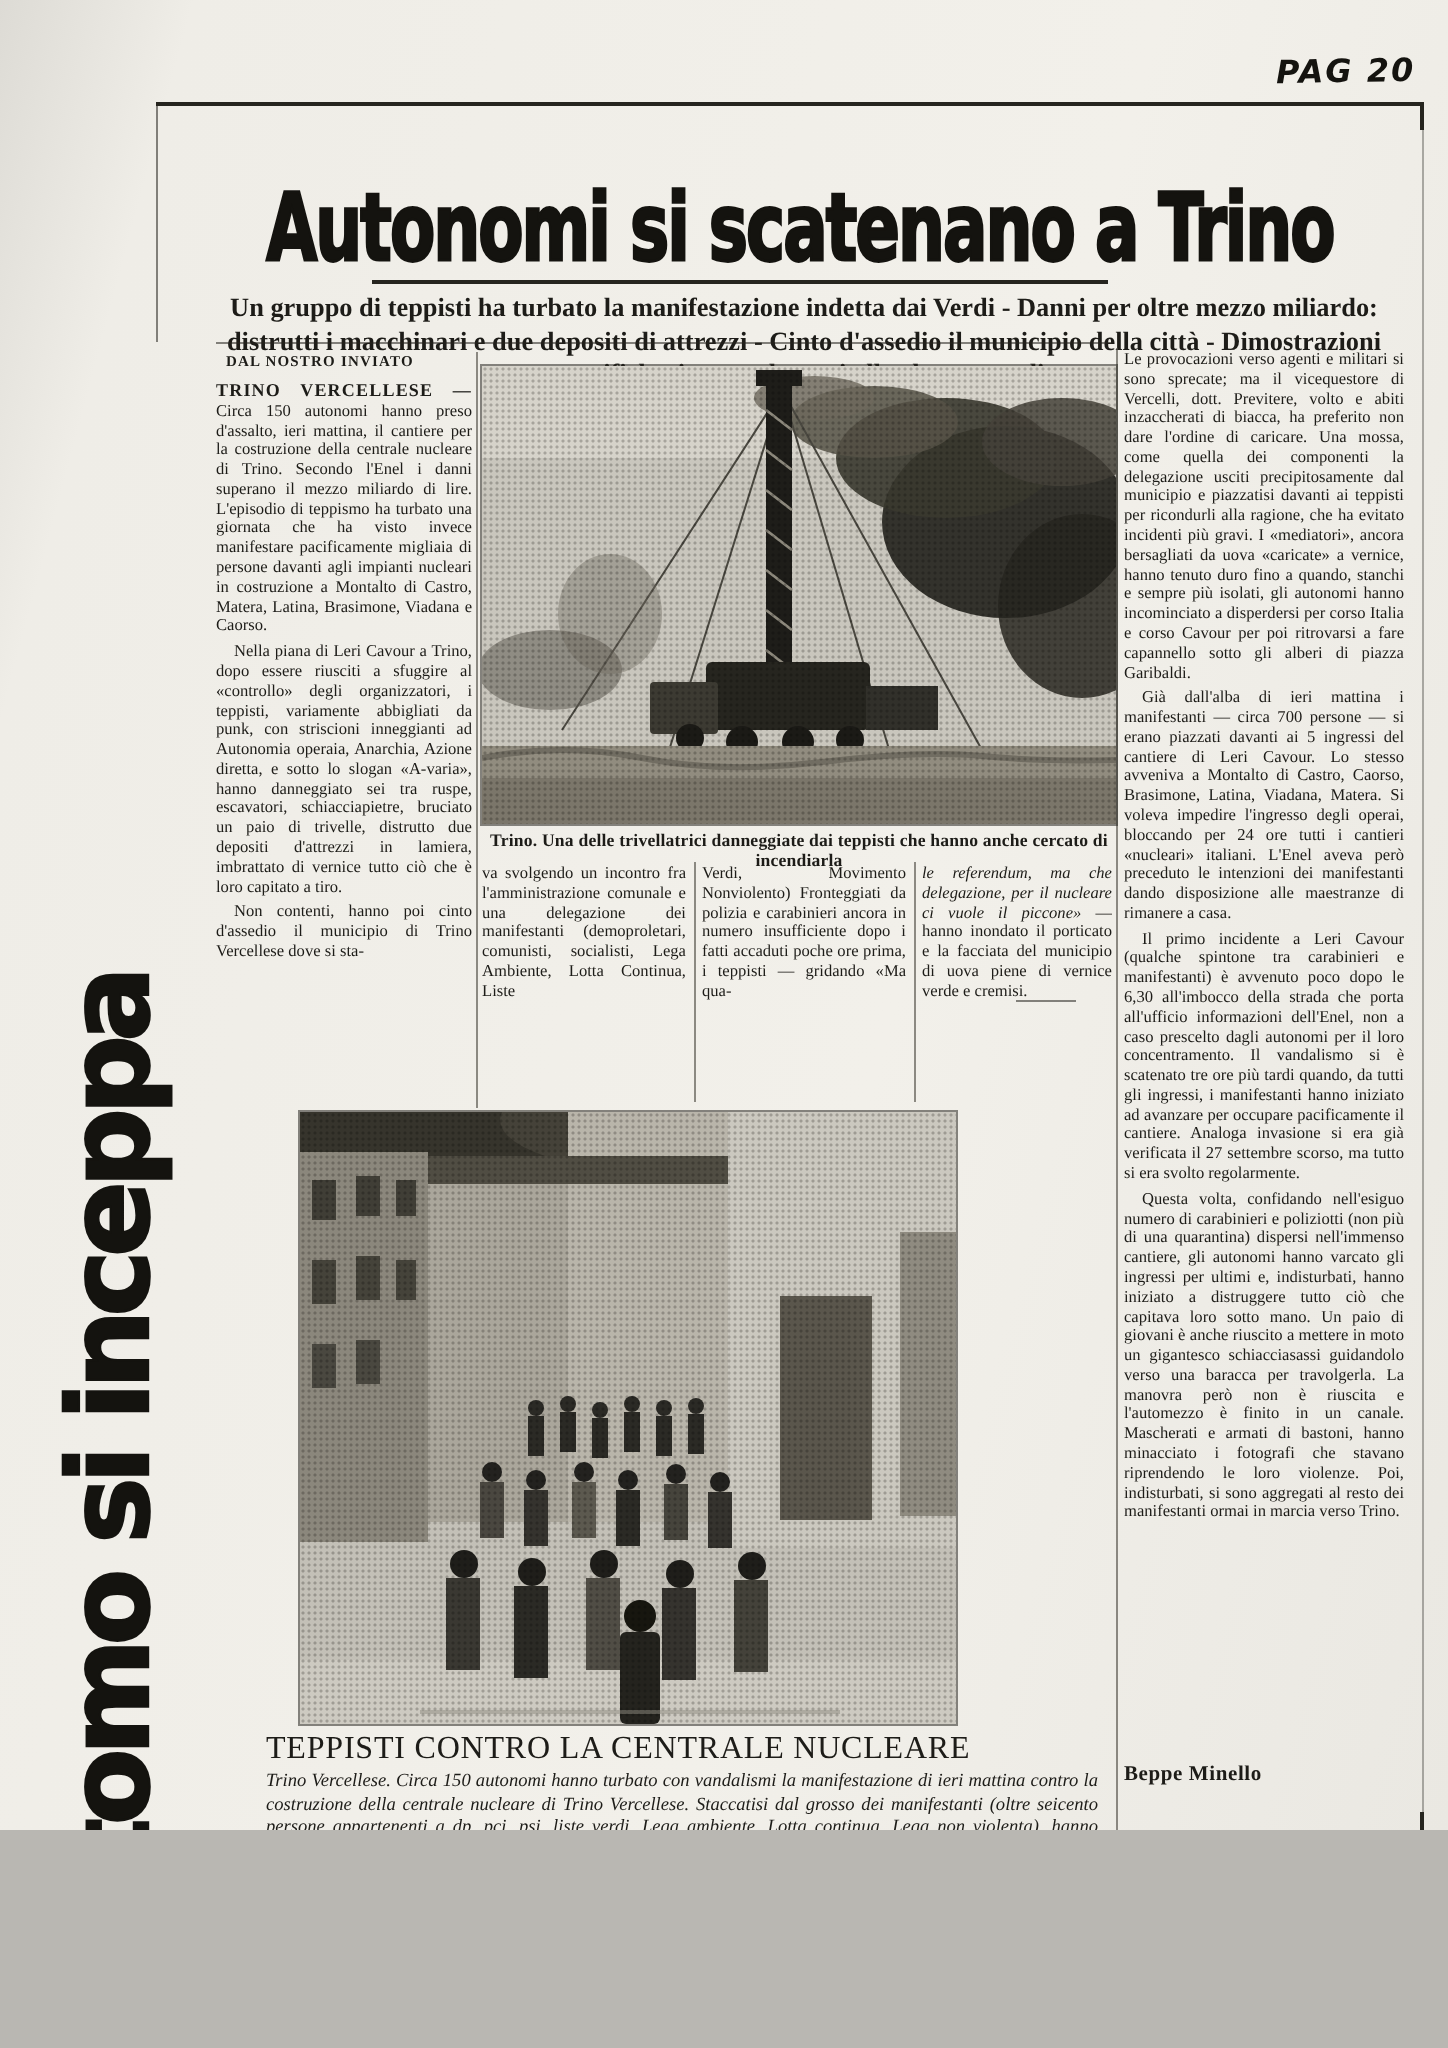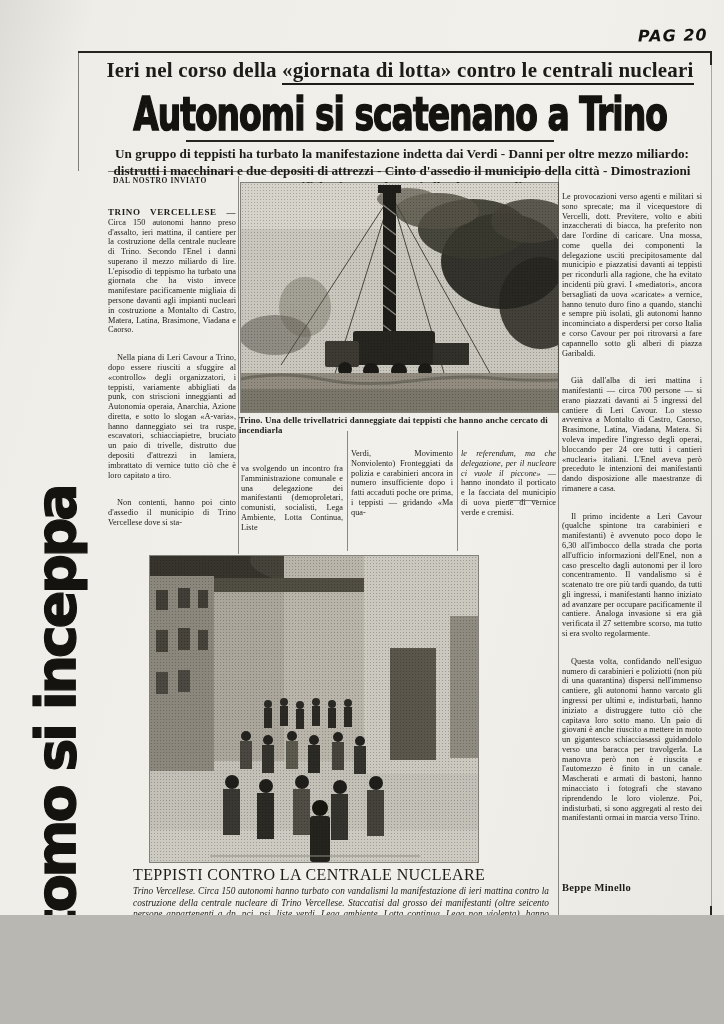--- a/index.html
+++ b/index.html
@@ -35,45 +35,45 @@
   .subhead{
     position:absolute; left:98px; top:146px; width:608px; text-align:center;
     font-weight:700; font-size:13.2px; line-height:1.25;
   }
   
   .dateline{
     position:absolute; left:113px; top:176px; width:130px;
     font-family:Liberation Serif, serif; font-weight:700; font-size:7.5px; letter-spacing:.6px;
   }
   .col{position:absolute; font-size:8.3px; line-height:1.18; text-align:justify; overflow:hidden;}
-  .col p{margin:18px 0 3px 0;}
+  .col p{margin:1px 0 3px 0;}
   .col p + p{text-indent:9px;}
   .lead{font-weight:700; letter-spacing:.6px; font-size:9px;}
   .ital{font-style:italic;}
   .col1{left:108px; top:189px; width:128px; height:372px;}
-  .col2{left:241px; top:446px; width:102px; height:122px;}
+  .col2{left:241px; top:431px; width:102px; height:122px;}
   .col3{left:351px; top:431px; width:102px; height:122px;}
   .col4{left:461px; top:431px; width:95px;  height:122px;}
   .col5{left:562px; top:174px; width:140px; height:702px;}
   .byline{
     position:absolute; left:562px; top:882px; width:140px; 
     font-weight:700; font-size:10.5px; letter-spacing:.3px;
   }
   
   .photo{position:absolute; overflow:hidden; background:#c9c6bd; box-shadow:0 0 0 1px rgba(40,38,32,.55);}
   .photo svg{display:block; width:100%; height:100%;}
   .photo::after{
     content:""; position:absolute; inset:0; pointer-events:none;
     background-image:radial-gradient(rgba(25,24,20,.55) .6px, transparent .95px);
     background-size:3px 3px; opacity:.45; mix-blend-mode:multiply;
   }
   .photo1{left:241px; top:183px; width:317px; height:229px;}
   .photo2{left:150px; top:556px; width:328px; height:306px;}
   .photo1-caption{
-    position:absolute; left:239px; top:415px; width:321px; text-align:left;
+    position:absolute; left:239px; top:415px; width:321px; text-align:center;
     font-weight:700; font-size:8.8px; letter-spacing:.1px;
   }
   
   .cap-title{
     position:absolute; left:133px; top:866px; width:430px;
     font-weight:400; font-size:16px; letter-spacing:.4px; white-space:nowrap;
   }
   .cap-text{
     position:absolute; left:133px; top:886px; width:416px;
     font-size:9.3px; line-height:1.26; text-align:justify;font-style:italic;
@@ -93,21 +93,20 @@
 
 <div class="scan">
 
   <div class="hand pag-note">PAG 20</div>
 
   <div class="rule" style="left:78px; top:51px; width:634px; height:2px;"></div>
   <div class="rule" style="left:710px; top:51px; width:2px; height:14px;"></div>
   <div class="rule soft" style="left:78px; top:51px; width:1px; height:120px;"></div>
   <div class="rule soft" style="left:711px; top:60px; width:1px; height:905px; opacity:.35;"></div>
 
-  <div class="kicker"><span>Ieri nel corso della </span><span class="u">«giornata di lotta» contro le centrali nucleari</span></div>
   <div class="headline">Autonomi si scatenano a Trino</div>
   <div class="rule headline-rule"></div>
   <div class="subhead">Un gruppo di teppisti ha turbato la manifestazione indetta dai Verdi - Danni per oltre mezzo miliardo: distrutti i macchinari e due depositi di attrezzi - Cinto d'assedio il municipio della città - Dimostrazioni pacifiche, invece, davanti alle altre centrali</div>
   <div class="rule soft" style="left:108px; top:171px; width:448px; height:1px;"></div>
 
   <div class="colrule" style="left:238px; top:176px; height:378px;"></div>
   <div class="colrule" style="left:347px; top:431px; height:120px;"></div>
   <div class="colrule" style="left:457px; top:431px; height:120px;"></div>
   <div class="colrule" style="left:558px; top:174px; height:782px;"></div>
 

